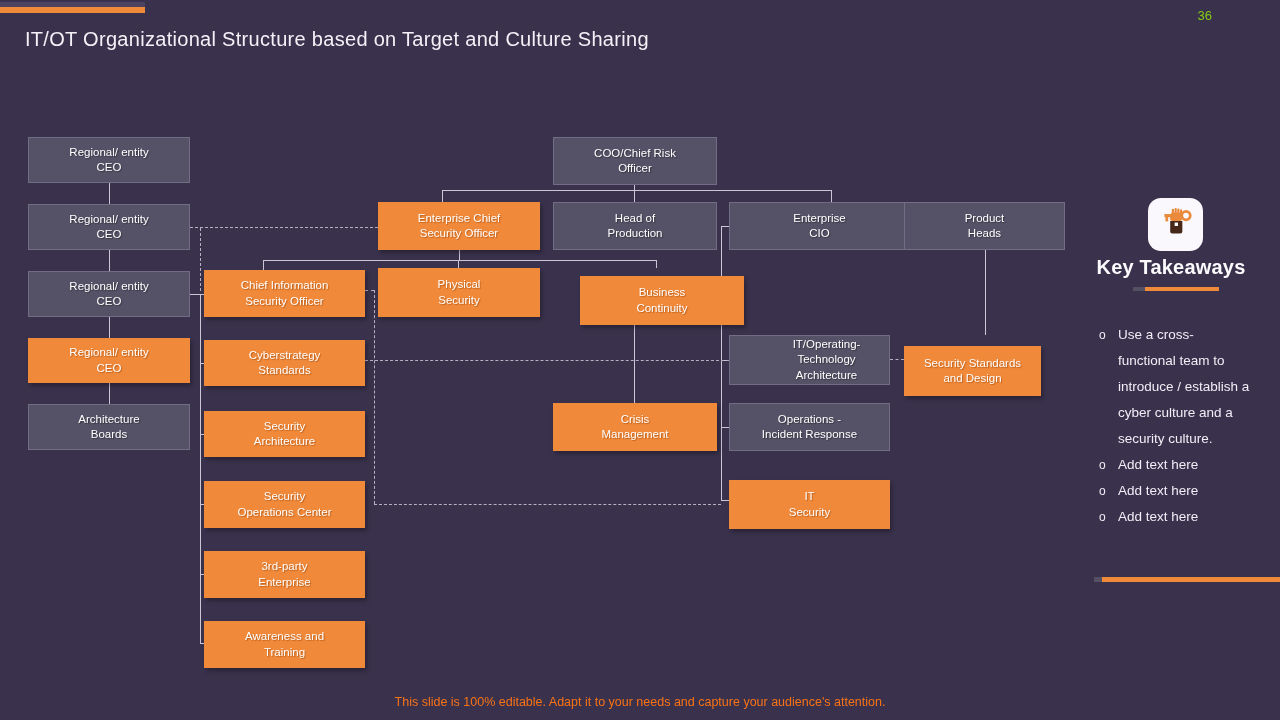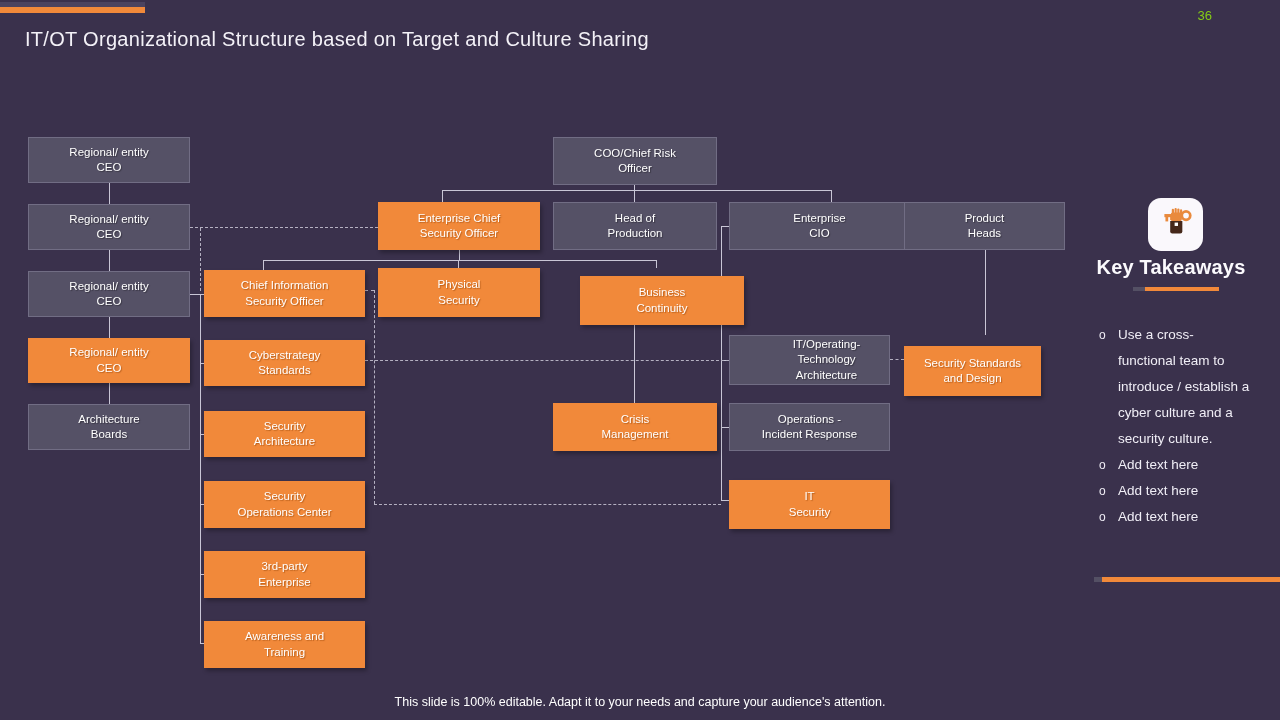--- a/index.html
+++ b/index.html
@@ -52,21 +52,21 @@
     position:absolute;left:1099px;top:322px;width:152px;
     font-size:13.5px;color:#F0EEF6;list-style:none;margin:0;padding:0;
   }
   .kt-list li{display:flex;line-height:26px;}
   .kt-list .mark{width:19px;flex:none;font-size:12px;}
   .kt-bottom-bar{position:absolute;left:1094px;top:577px;height:5px;display:flex;}
   .kt-bottom-bar .cap{width:8px;background:#545064;}
   .kt-bottom-bar .main{width:178px;background:#F1893A;}
   .footer{
     position:absolute;left:0;top:695px;width:1280px;text-align:center;
-    font-size:12.5px;color:#ffffff;
+    font-size:12.5px;color:#f97316;
   }
 </style>
 </head>
 <body>
 
 <div class="slide">
 
   <div class="bar" style="left:0;top:2px;width:145px;height:5px;background:#4B435F;"></div>
   <div class="bar" style="left:0;top:7px;width:145px;height:6px;background:#F1893A;"></div>
 

